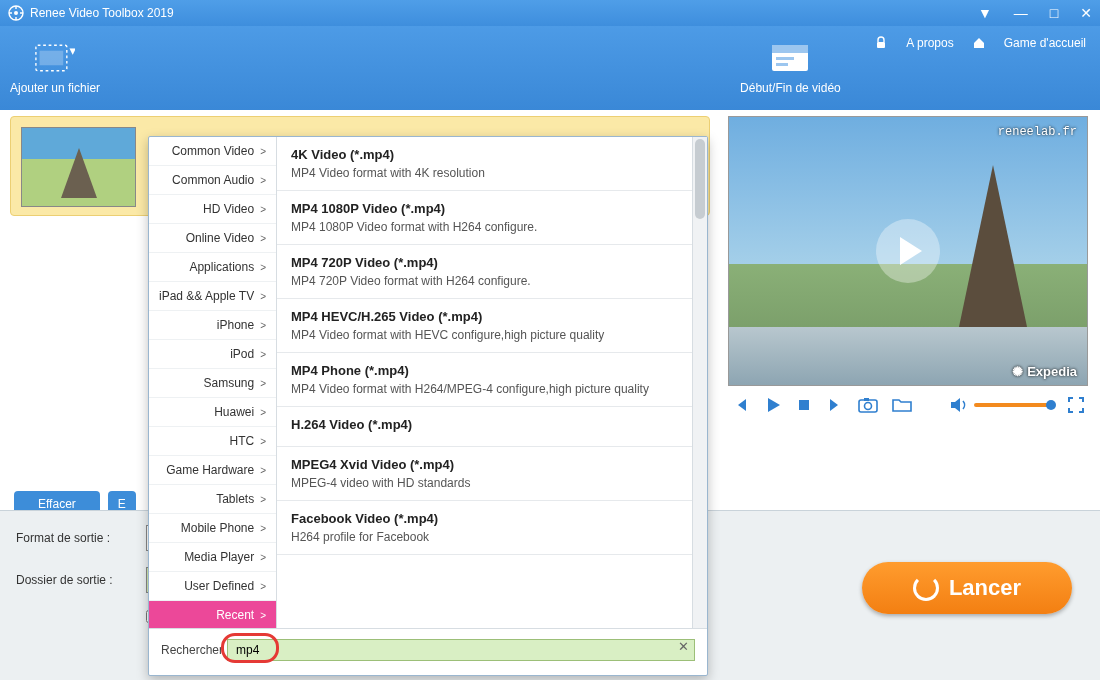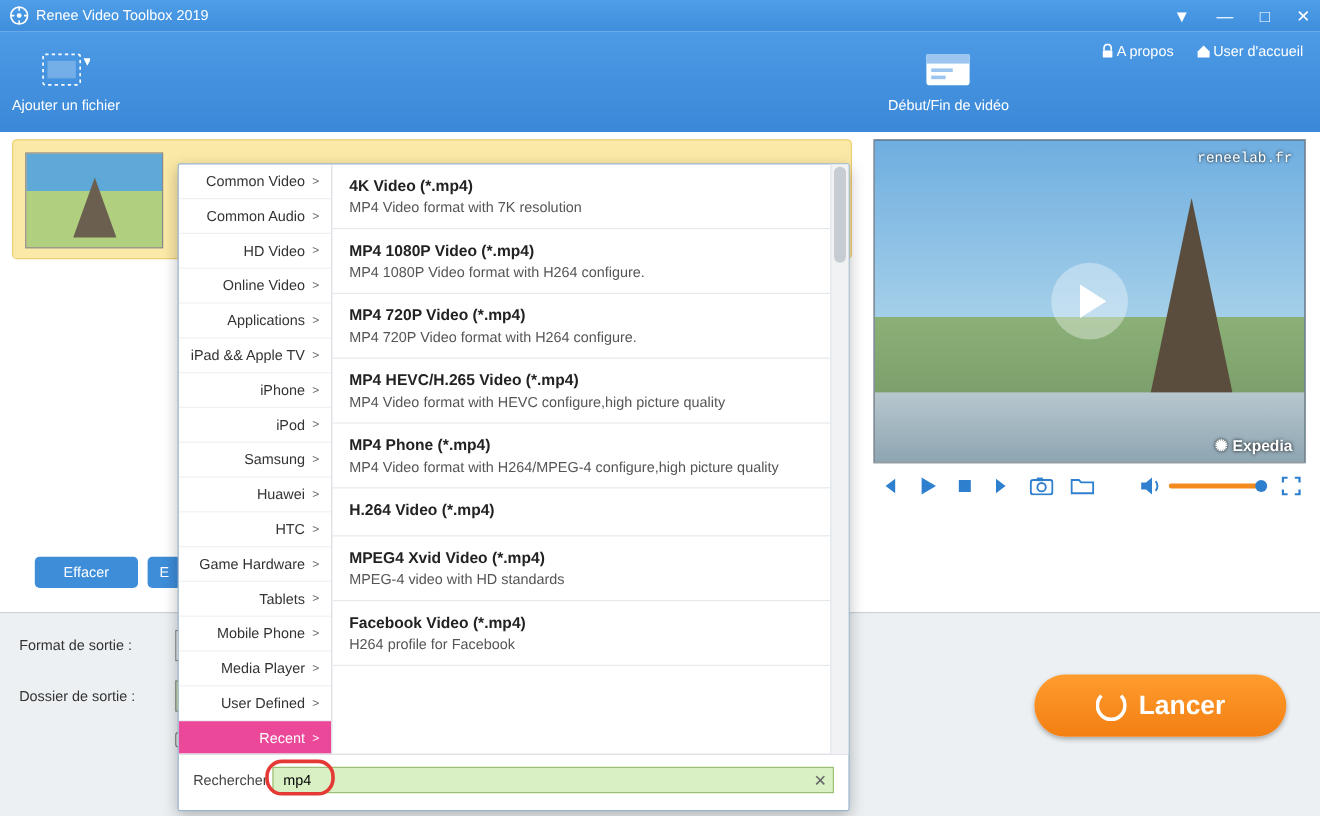--- a/index.html
+++ b/index.html
@@ -10,21 +10,21 @@
   .titlebar .logo { width:16px; height:16px; margin-right:6px; display:flex; align-items:center; justify-content:center; }
   .titlebar .logo svg { display:block; }
   .winbtns { margin-left:auto; display:flex; gap:22px; align-items:center; font-size:14px; }
   .winbtns span { cursor:pointer; }
 
   
   .header { height: 84px; background: linear-gradient(#4d9be6,#3a88d7); color:#fff; display:flex; align-items:center; padding:0 10px; position:relative; }
   .hbtn { display:flex; flex-direction:column; align-items:center; gap:6px; margin-right:40px; font-size:12px; cursor:pointer; }
   .hbtn .hicon { width:40px; height:34px; display:flex; align-items:center; justify-content:center; }
   .header .right { display:flex; gap:18px; align-items:center; font-size:12px; }
-  .header .right .sbtn { display:flex; align-items:center; gap:1px; cursor:pointer; }
+  .header .right .sbtn { display:flex; align-items:center; gap:18px; cursor:pointer; }
   .hbtn.startend { margin-left:auto; margin-right:0; }
 
   
   .body { position:relative; height: calc(680px - 26px - 84px); background:#fff; }
 
   
   .thumbstrip { position:absolute; left:10px; top:6px; width:700px; height:100px; background:#fbe9a7; border:1px solid #eccf73; border-radius:4px; }
   .thumb { position:absolute; top:10px; left:10px; width:115px; height:80px; background:linear-gradient(#5fa9d9 40%, #b0d080 40%); border:1px solid #888; }
   .thumb .eiffel { position:absolute; left:50%; bottom:8px; transform:translateX(-50%); width:0; height:0; border-left:18px solid transparent; border-right:18px solid transparent; border-bottom:50px solid #6b6050; }
 
@@ -38,21 +38,21 @@
   .preview .video .expedia { position:absolute; bottom:6px; right:10px; color:#fff; font-size:13px; font-weight:bold; text-shadow:0 0 3px #000; display:flex; align-items:center; gap:4px;}
   .preview .video .playbtn { position:absolute; left:50%; top:50%; transform:translate(-50%,-50%); width:64px; height:64px; border-radius:50%; background:rgba(255,255,255,0.35); display:flex; align-items:center; justify-content:center; cursor:pointer; }
   .preview .video .playbtn .tri { width:0; height:0; border-left:22px solid #fff; border-top:14px solid transparent; border-bottom:14px solid transparent; margin-left:6px; }
   .preview .controls { display:flex; align-items:center; gap:14px; padding:10px 4px; color:#2f7fcf; }
   .preview .controls .cicon { cursor:pointer; display:flex; }
   .preview .controls .vol { display:flex; align-items:center; gap:6px; margin-left:auto; }
   .preview .controls .volbar { width:78px; height:4px; background:#f38a1e; position:relative; border-radius:2px;}
   .preview .controls .volbar::after { content:""; position:absolute; right:-4px; top:-3px; width:10px; height:10px; background:#2f7fcf; border-radius:50%; }
 
   
-  .clearbtns { position:absolute; left:14px; top:354px; display:flex; gap:8px;margin-left:15px; }
+  .clearbtns { position:absolute; left:14px; top:381px; display:flex; gap:8px; }
   .bluebtn { background:#3d8dd9; color:#fff; border:none; border-radius:4px; padding:6px 24px; font-size:12px; cursor:pointer; }
 
   
   .lowpanel { position:absolute; left:0; right:0; top:400px; bottom:0; background:#ecf0f2; border-top:1px solid #c9d3da; padding:14px 16px 4px; }
   .row { display:flex; align-items:center; gap:10px; margin-bottom:16px; font-size:12px; color:#333; }
   .row label { width:120px; }
   .combo { width:350px; height:26px; border:1px solid #888; background:#fff; display:flex; align-items:center; padding:0 8px; position:relative; }
   .combo.green { background:#d4edb4; }
   .combo .chev { position:absolute; right:4px; top:4px; width:16px; height:16px; display:flex; align-items:center; justify-content:center; color:#2f7fcf; cursor:pointer;}
   .pillbtn { background:#4d9be6; color:#fff; border:none; border-radius:3px; height:26px; padding:0 18px; font-size:12px; cursor:pointer; }
@@ -78,21 +78,21 @@
   .popup .cats .cat.active { background:#ec4899; color:#fff; }
   .popup .cats .cat.active .chv { color:#fff; }
   .popup .formats { flex:1; overflow:auto; border-right:1px solid #d7dde2; }
   .popup .fmt { padding:10px 14px; border-bottom:1px solid #e6e9ec; cursor:pointer; }
   .popup .fmt .t { font-size:13px; font-weight:bold; color:#222; margin-bottom:4px; }
   .popup .fmt .d { font-size:12px; color:#555; }
   .popup .scrolltrack { width:14px; background:#f0f2f4; position:relative;}
   .popup .scrolltrack .thumbv { position:absolute; left:2px; top:2px; width:10px; height:80px; background:#c6ccd1; border-radius:5px;}
   .popup .searchbar { border-top:1px solid #d7dde2; padding:10px 12px 14px; display:flex; align-items:center; gap:4px; }
   .popup .searchbar .lbl { font-size:12px; color:#444; }
-  .popup .searchbar .sbox { flex:1; position:relative; display:flex; align-items:center;}
+  .popup .searchbar .sbox { flex:1; position:relative; display:flex; align-items:flex-start;}
   .popup .searchbar .ring { position:absolute; left:-6px; top:-6px; width:58px; height:30px; border:3px solid #e53935; border-radius:14px; pointer-events:none;}
   .popup .searchbar input { flex:1; height:22px; background:#d9efc4; border:1px solid #9cbf78; padding:0 20px 0 8px; font-size:12px;}
   .popup .searchbar .clear { position:absolute; right:6px; color:#666; font-size:13px; cursor:pointer; }
 
   
   svg { display:block; }
 </style>
 </head>
 <body>
 
@@ -146,21 +146,21 @@
           </svg>
         </span>
       <span>A propos</span>
     </div>
     <div class="sbtn">
       <span>
           <svg width="14" height="14" viewBox="0 0 14 14">
             <path d="M2 7l5-5 5 5v5H2z" fill="#fff"></path>
           </svg>
         </span>
-      <span>User d'accueil</span>
+      <span>Game d'accueil</span>
     </div>
   </div>
 </div>
 
 <div class="body">
 
   <div class="thumbstrip">
     <div class="thumb">
       <div class="eiffel"></div>
     </div>
@@ -357,21 +357,21 @@
             <span class="chv">&gt;</span>
           </div>
           <div class="cat active">
             <span>Recent</span>
             <span class="chv">&gt;</span>
           </div>
         </div>
       <div class="formats" id="fmts">
           <div class="fmt">
             <div class="t">4K Video (*.mp4)</div>
-            <div class="d">MP4 Video format with 7K resolution</div>
+            <div class="d">MP4 Video format with 4K resolution</div>
           </div>
           <div class="fmt">
             <div class="t">MP4 1080P Video (*.mp4)</div>
             <div class="d">MP4 1080P Video format with H264 configure.</div>
           </div>
           <div class="fmt">
             <div class="t">MP4 720P Video (*.mp4)</div>
             <div class="d">MP4 720P Video format with H264 configure.</div>
           </div>
           <div class="fmt">

